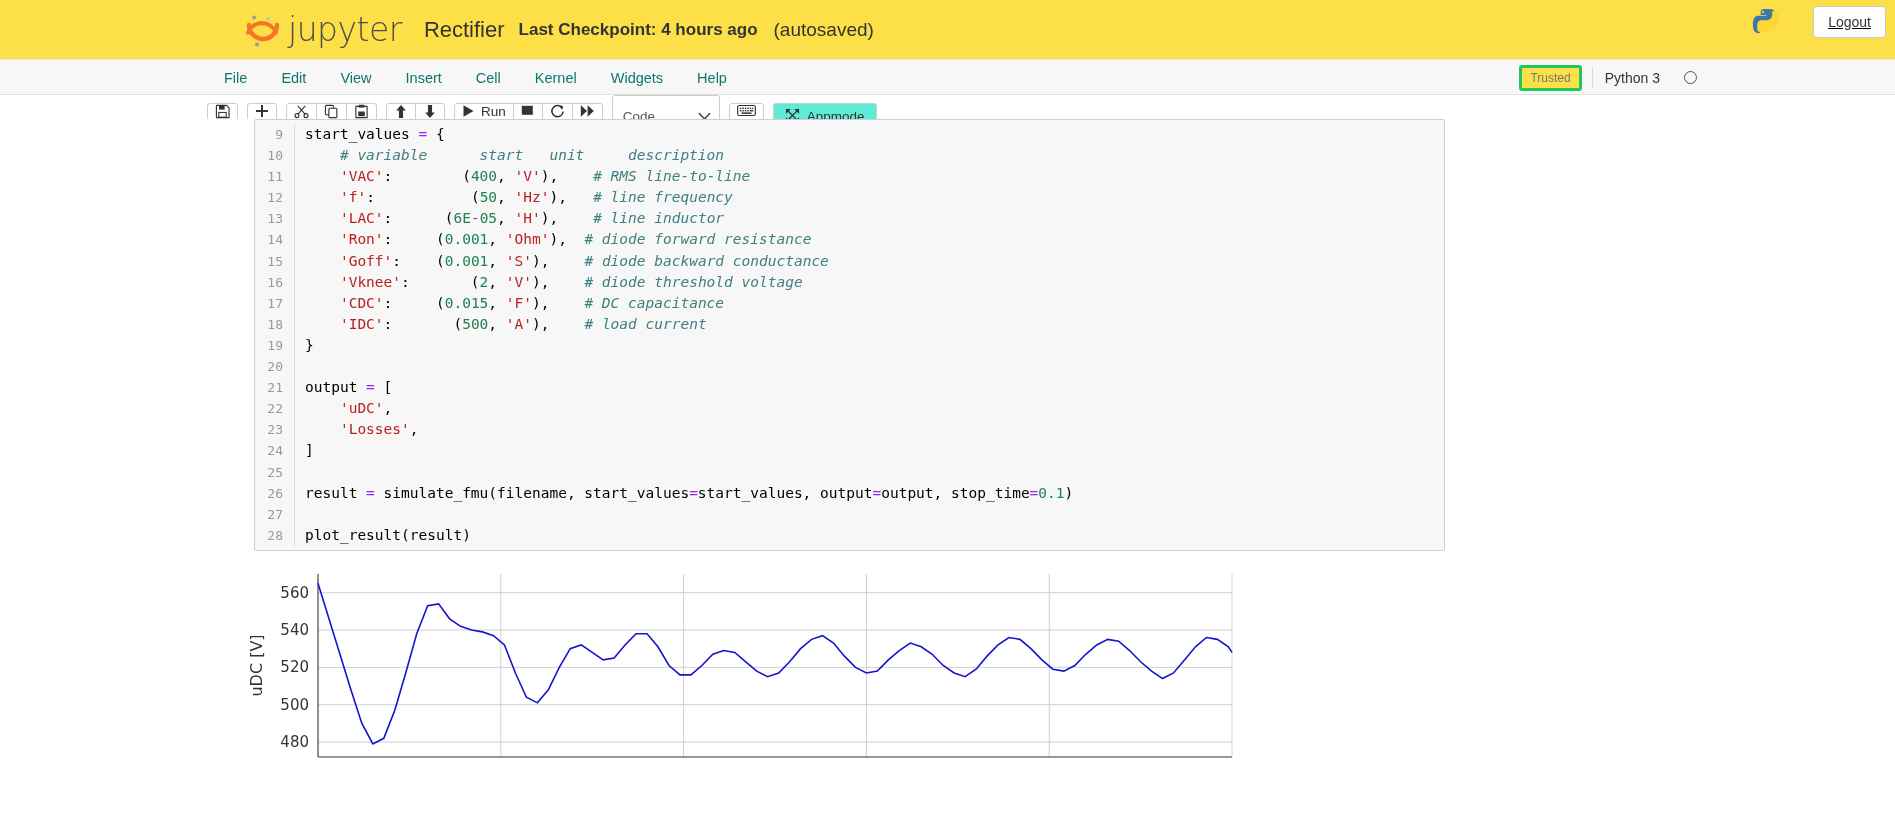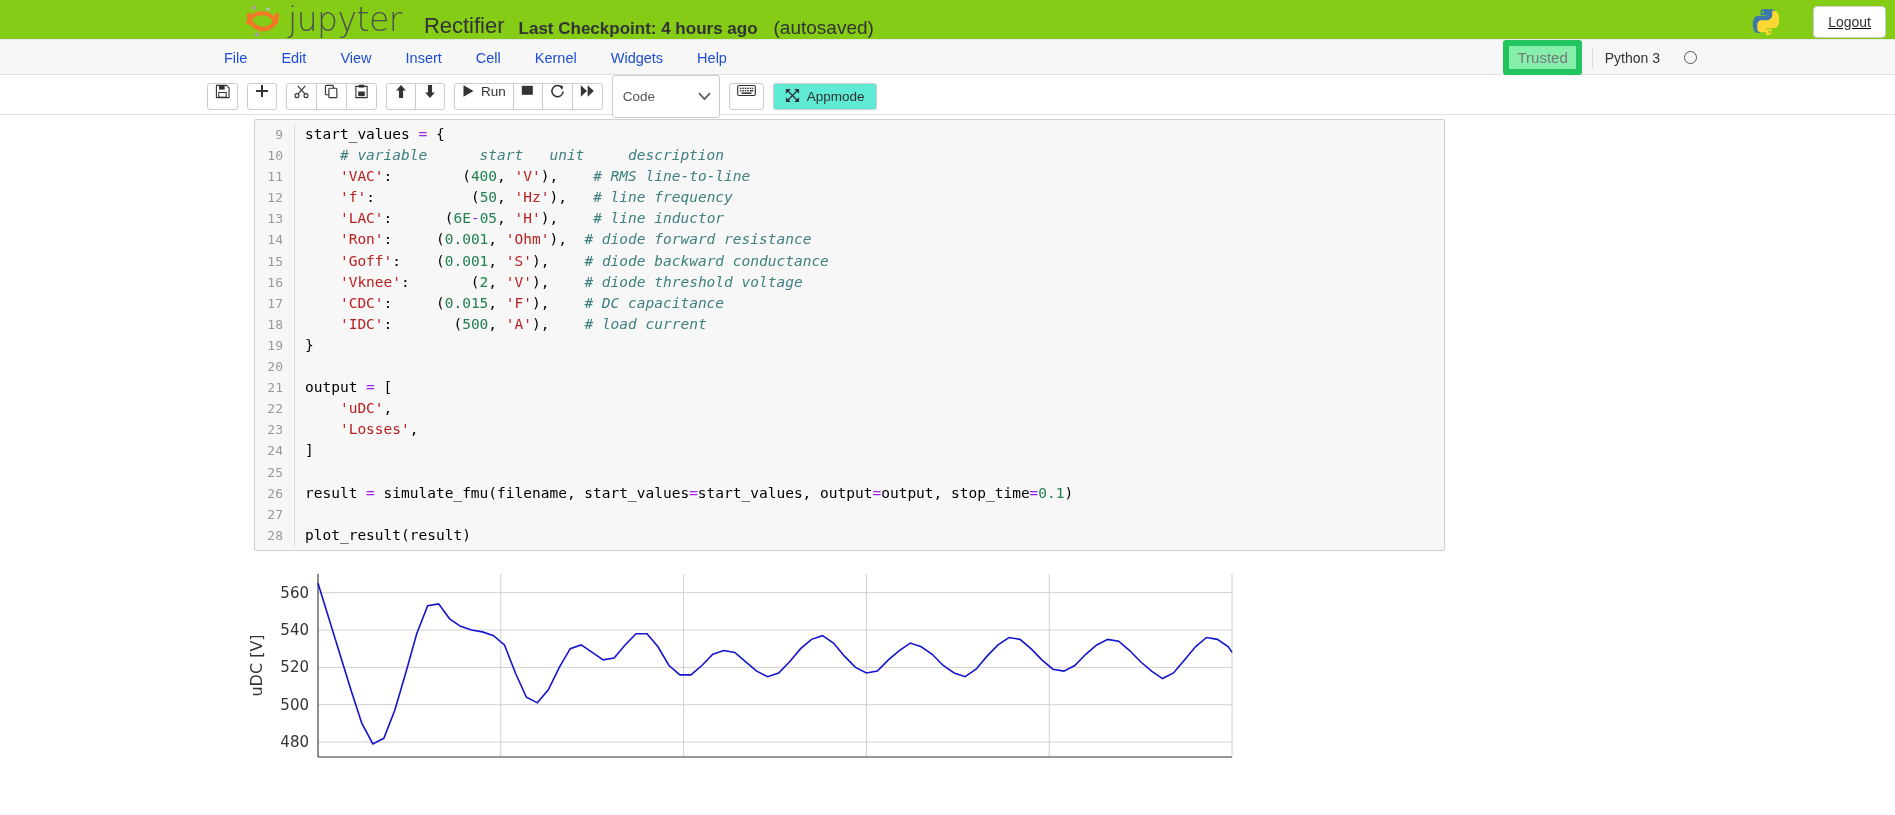--- a/index.html
+++ b/index.html
@@ -7,25 +7,25 @@
   body {
     width:1895px; height:815px;
     background:#fff;
     font-family:"Liberation Sans", sans-serif;
     overflow:hidden;
     position:relative;
   }
 
   
   #header {
-    height:40px;
-    background:#84cc16;
+    height:60px;
+    background:#fde047;
     border-bottom:1px solid #e7e7e7;
     display:flex;
-    align-items:flex-end;
+    align-items:center;
     position:relative;
   }
   .logo-wrap {
     display:flex; align-items:center;
     margin-left:243px;
   }
   .jp-logo-mark { width:44px; height:34px; position:relative; }
   .jp-logo-mark svg { display:block; }
   .jp-logo-text {
     font-size:33px; color:#4e4e4e; font-weight:300;
@@ -60,31 +60,31 @@
     height:35px;
     position:relative;
   }
   #menubar {
     margin-left:207px; margin-right:198px;
     height:35px;
     display:flex; align-items:center;
     position:relative;
   }
   .menu-item {
-    font-size:14.5px; color:#1d4ed8;
+    font-size:14.5px; color:#0f766e;
     padding:0 17px; cursor:pointer;
     line-height:18px;
   }
   #menubar-right {
     position:absolute; right:0; top:0; height:35px;
     display:flex; align-items:center; gap:10px;
   }
   #trusted-indicator {
-    border:6px solid #22c55e; background:#86efac; border-radius:3px;
-    font-size:15px; color:#777; padding:3px 8px;
+    border:3px solid #22c55e; background:#fde047; border-radius:3px;
+    font-size:12px; color:#777; padding:3px 8px;
   }
   #kernel-indicator {
     font-size:14px; color:#333;
     display:flex; align-items:center; gap:24px;
     border-left:1px solid #ddd; padding-left:12px;
     height:22px;
   }
   .kernel-circle {
     width:13px; height:13px; border-radius:50%;
     border:1.5px solid #555; background:transparent;

